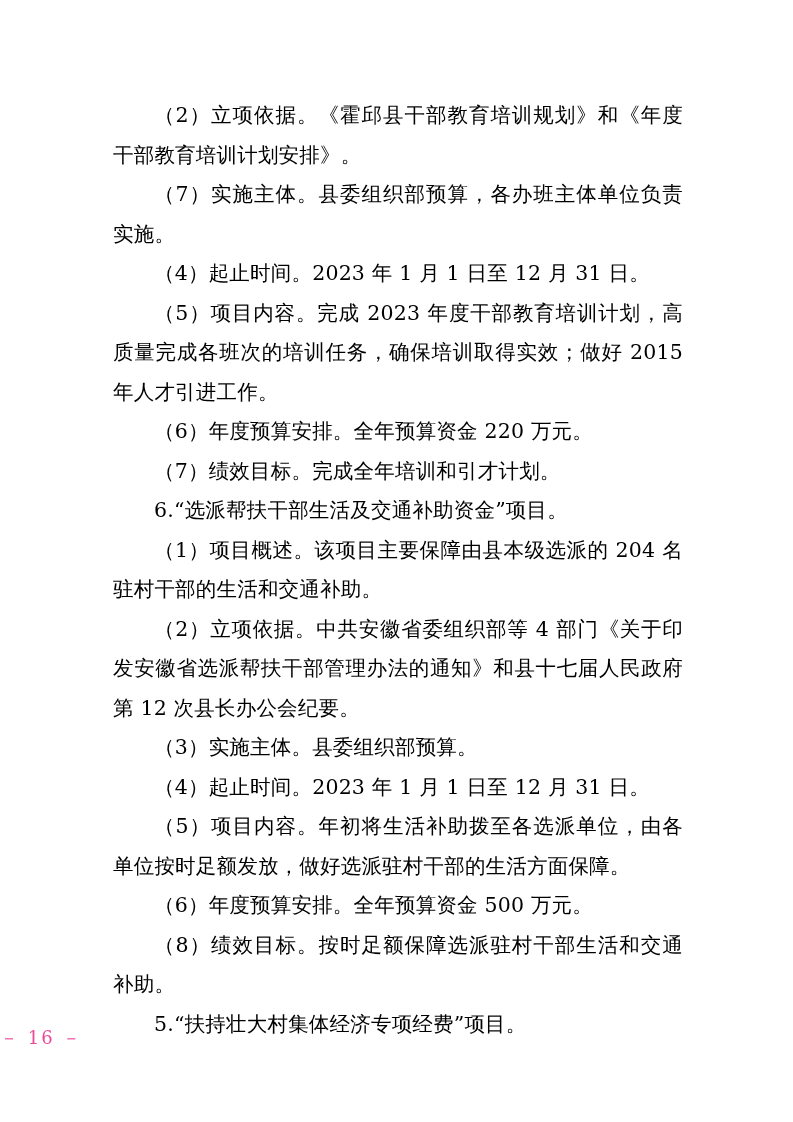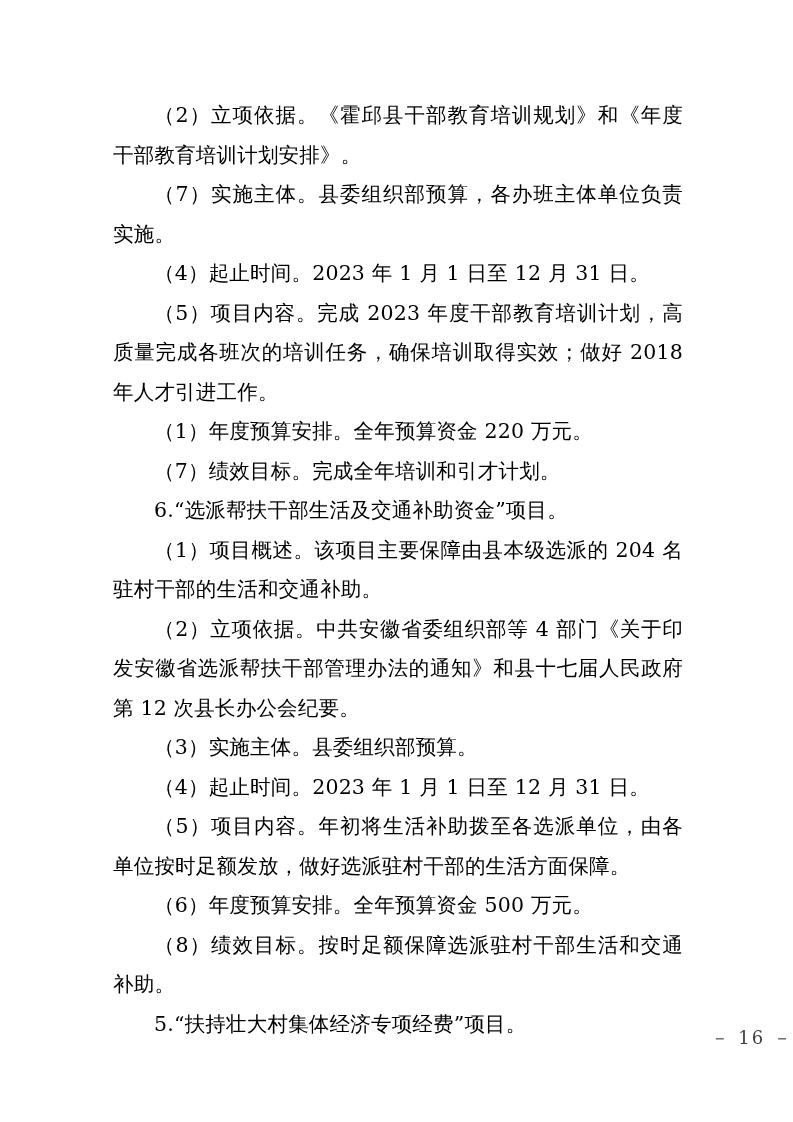--- a/index.html
+++ b/index.html
@@ -31,37 +31,37 @@
     text-justify: inter-ideograph;
     margin: 0 0 0 0;
     letter-spacing: 0.2px;
     text-indent: 41px;
   }
   .footer {
     position: absolute;
     left: 0;
     right: 0;
     top: 1018px;
-    text-align: right;
+    text-align: left;
     font-family: "DejaVu Serif", "Liberation Serif", serif;
     font-size: 18px;
-    color: #404040;
+    color: #ec4899;
     letter-spacing: 2px;
   }
 </style>
 </head>
 <body>
 
 <div class="page">
   <div class="content">
     <p class="para">（2）立项依据。《霍邱县干部教育培训规划》和《年度干部教育培训计划安排》。</p>
     <p class="para">（7）实施主体。县委组织部预算，各办班主体单位负责实施。</p>
     <p class="para">（4）起止时间。2023 年 1 月 1 日至 12 月 31 日。</p>
-    <p class="para">（5）项目内容。完成 2023 年度干部教育培训计划，高质量完成各班次的培训任务，确保培训取得实效；做好 2018 年人才引进工作。</p>
-    <p class="para">（1）年度预算安排。全年预算资金 220 万元。</p>
+    <p class="para">（5）项目内容。完成 2023 年度干部教育培训计划，高质量完成各班次的培训任务，确保培训取得实效；做好 2015 年人才引进工作。</p>
+    <p class="para">（6）年度预算安排。全年预算资金 220 万元。</p>
     <p class="para">（7）绩效目标。完成全年培训和引才计划。</p>
     <p class="para">6.“选派帮扶干部生活及交通补助资金”项目。</p>
     <p class="para">（1）项目概述。该项目主要保障由县本级选派的 204 名驻村干部的生活和交通补助。</p>
     <p class="para">（2）立项依据。中共安徽省委组织部等 4 部门《关于印发安徽省选派帮扶干部管理办法的通知》和县十七届人民政府第 12 次县长办公会纪要。</p>
     <p class="para">（3）实施主体。县委组织部预算。</p>
     <p class="para">（4）起止时间。2023 年 1 月 1 日至 12 月 31 日。</p>
     <p class="para">（5）项目内容。年初将生活补助拨至各选派单位，由各单位按时足额发放，做好选派驻村干部的生活方面保障。</p>
     <p class="para">（6）年度预算安排。全年预算资金 500 万元。</p>
     <p class="para">（8）绩效目标。按时足额保障选派驻村干部生活和交通补助。</p>
     <p class="para">5.“扶持壮大村集体经济专项经费”项目。</p>

